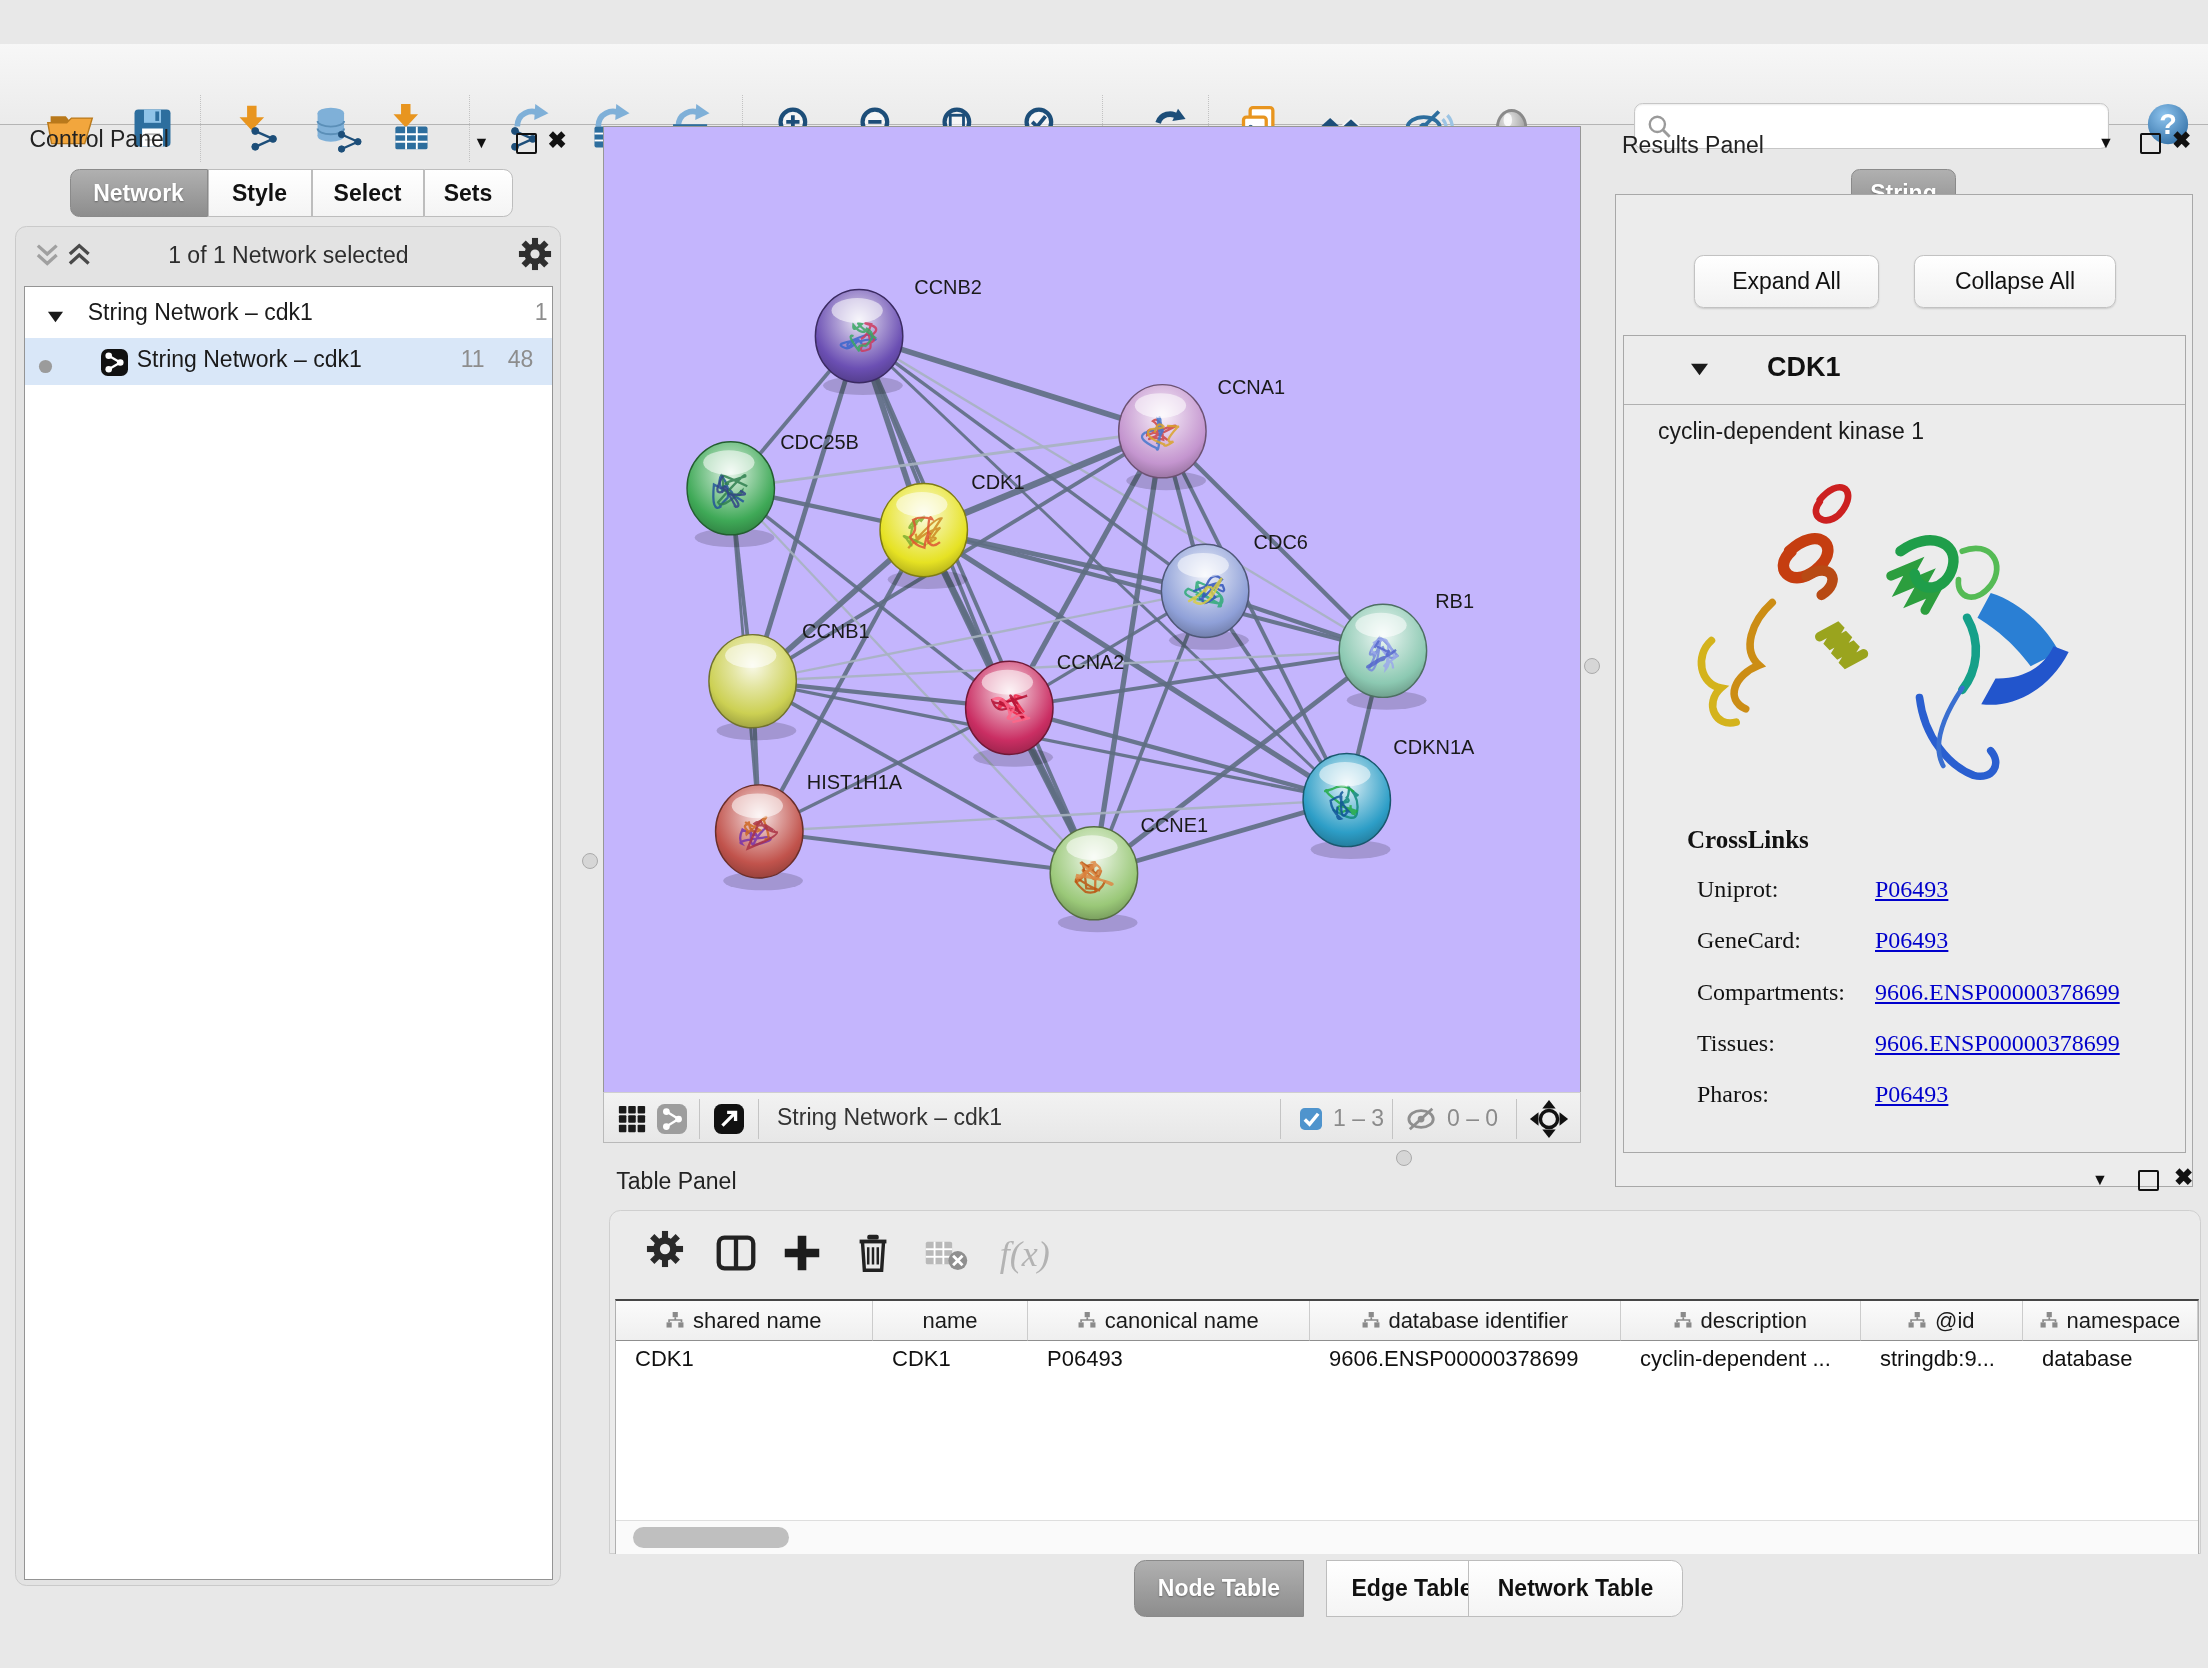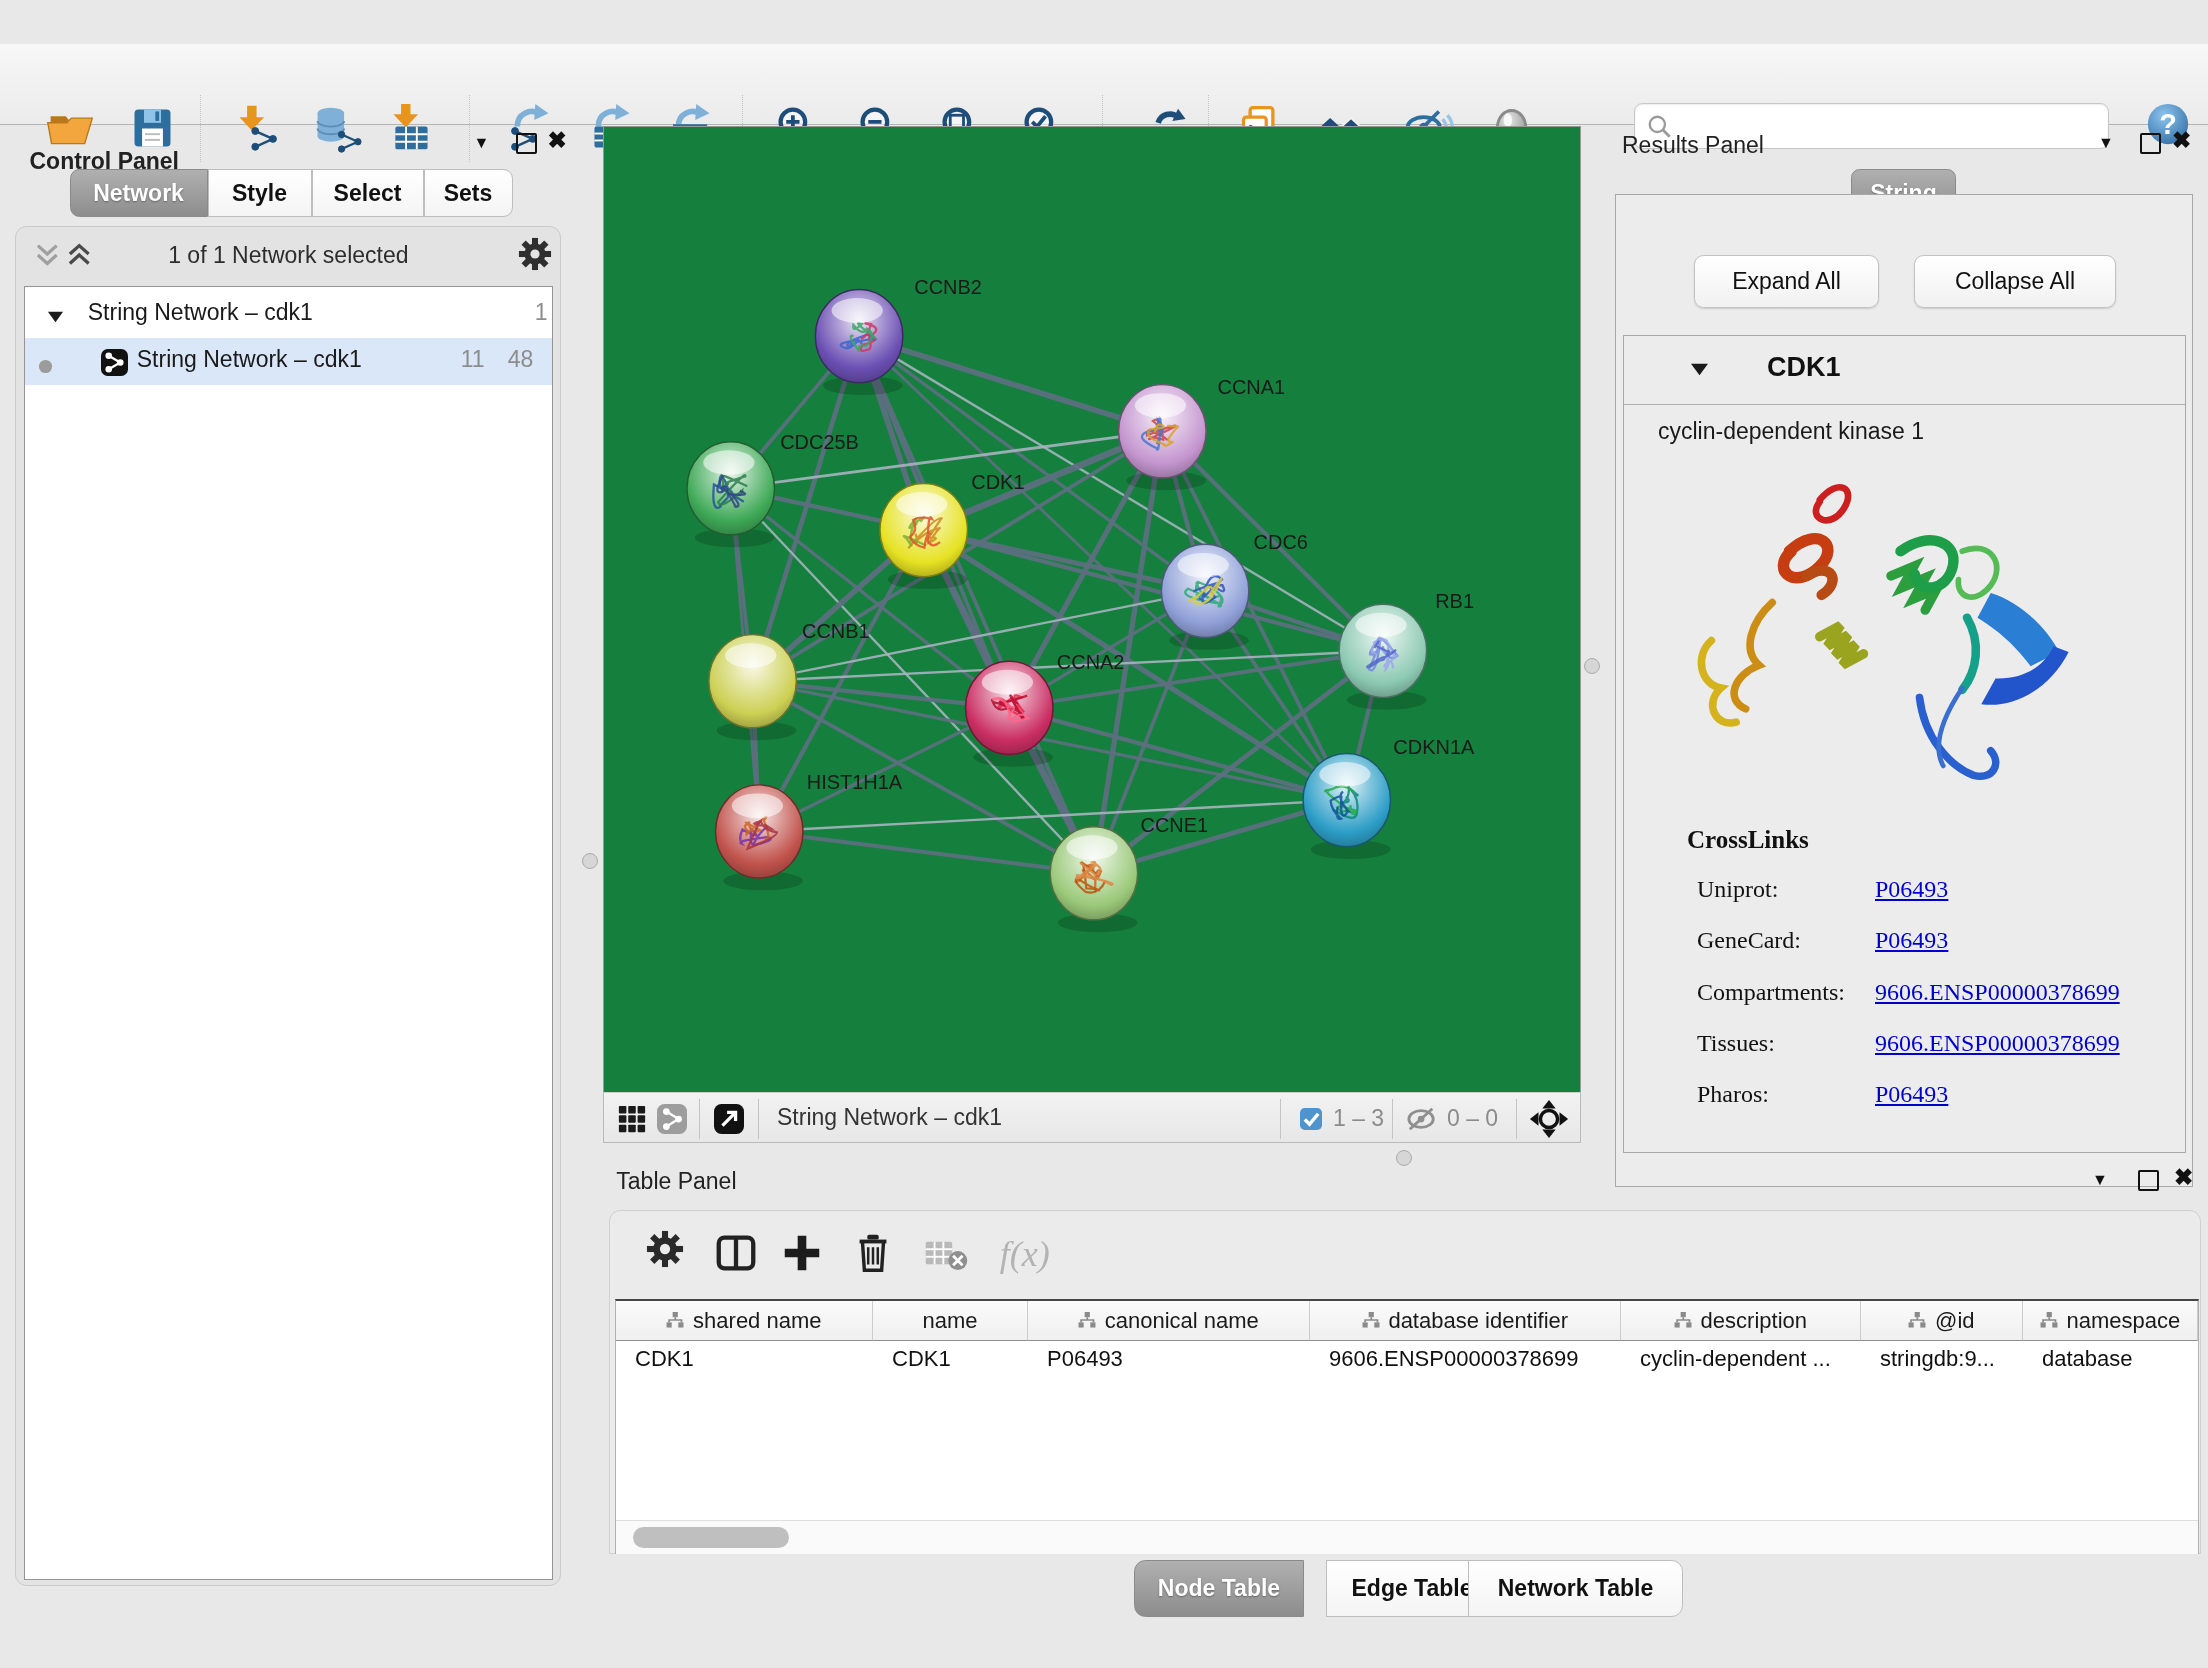--- a/index.html
+++ b/index.html
@@ -31,21 +31,21 @@
   .seg-tab.active{background:linear-gradient(#b0b0b0,#8d8d8d);color:#fff;border-color:#8a8a8a;
     text-shadow:0 1px 1.9px rgba(0,0,0,.35);}
   
   #cp{left:9.5px;top:126px;width:557px;height:1460px;}
   #cp-inner{position:absolute;left:5.7px;top:100px;width:544px;height:1358px;background:#e3e3e3;
     border:1px solid #cacaca;border-radius:11.4px;}
   #cp-list{position:absolute;left:7.6px;top:59px;width:527px;height:1292px;background:#fff;border:1px solid #949494;}
   .tree-row{position:absolute;left:0;width:100%;height:47px;font-size:23px;color:#1a1a1a;}
   .tree-num{position:absolute;color:#8d8d8d;}
   
-  #net-panel{left:603px;top:126px;width:978px;height:987px;background:#15803d;border:1px solid #979797;box-sizing:border-box;}
+  #net-panel{left:603px;top:126px;width:978px;height:987px;background:#c4b5fd;border:1px solid #979797;box-sizing:border-box;}
   #net-toolbar{left:603px;top:1092px;width:978px;height:51px;background:linear-gradient(#f2f2f2,#e7e7e7);
     border:1px solid #b9b9b9;border-top-color:#cfcfcf;box-sizing:border-box;}
   .nt-sep{position:absolute;top:5.7px;height:40px;width:0;border-left:1px solid #c4c4c4;}
   .nt-txt{position:absolute;top:12.4px;font-size:23px;color:#8b8b8b;}
   
   #rp-outer{left:1615px;top:194px;width:578px;height:993px;background:#ececec;border:1px solid #a8a8a8;box-sizing:border-box;}
   #rp-inner{left:1623px;top:335px;width:563px;height:818px;background:#ececec;border:1px solid #a8a8a8;box-sizing:border-box;}
   .btn{position:absolute;background:linear-gradient(#ffffff,#f1f1f1);border:1px solid #c2c2c2;border-radius:9.5px;
     font-size:23px;color:#111;text-align:center;box-shadow:0 1px 1.9px rgba(0,0,0,.15);cursor:default;}
   .xl-row{position:absolute;left:0;width:100%;font-family:"Liberation Serif",serif;font-size:24px;color:#111;}
@@ -229,21 +229,21 @@
               <stop offset="1" stop-color="#2f6da4"></stop>
             </radialGradient>
           </defs>
         <circle cx="24" cy="24" r="21" fill="url(#hg)"></circle>
         <text x="24" y="34" text-anchor="middle" font-size="30" font-weight="bold" fill="#fff" font-family="Liberation Sans, sans-serif">?</text>
         </svg>
     </div>
   </div>
 
   <div id="cp" class="abs">
-    <div class="abs panel-title" style="left:20px;top:22px;font-weight:bold;">Control Panel</div>
+    <div class="abs panel-title" style="left:20px;top:0;">Control Panel</div>
     <span class="abs wc-arrow" style="left:464px;top:7.6px;">▼</span>
     <span class="abs wc-box" style="left:506px;top:6.7px;"></span>
     <span class="abs wc-x" style="left:538px;top:1px;">✖</span>
     <div class="abs" id="cp-tabs" style="left:60px;top:43px;width:457px;height:48px;">
         <div class="seg-tab active" style="left: 0px; width: 138px; border-radius: 9.5px 0px 0px 9.5px;">Network</div>
         <div class="seg-tab" style="left: 138px; width: 104px;">Style</div>
         <div class="seg-tab" style="left: 242px; width: 112px;">Select</div>
         <div class="seg-tab" style="left: 354px; width: 89px; border-radius: 0px 9.5px 9.5px 0px;">Sets</div>
       </div>
     <div id="cp-inner">

